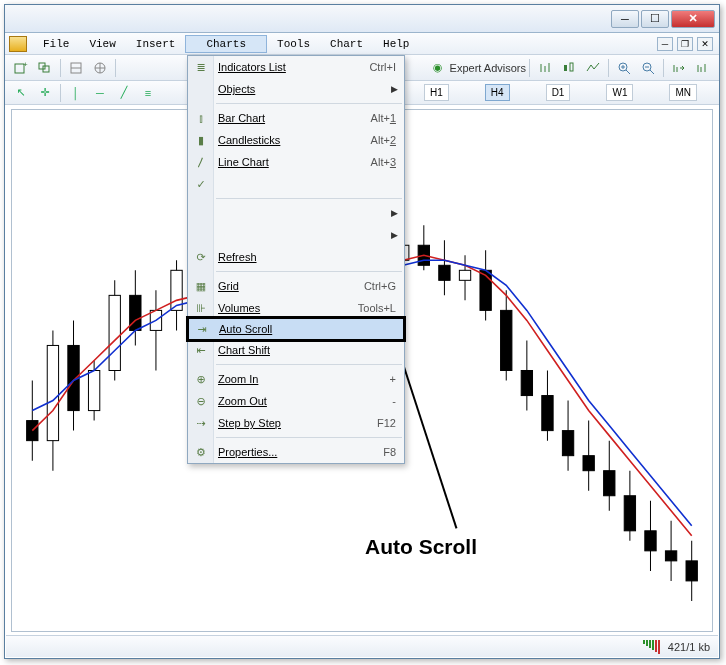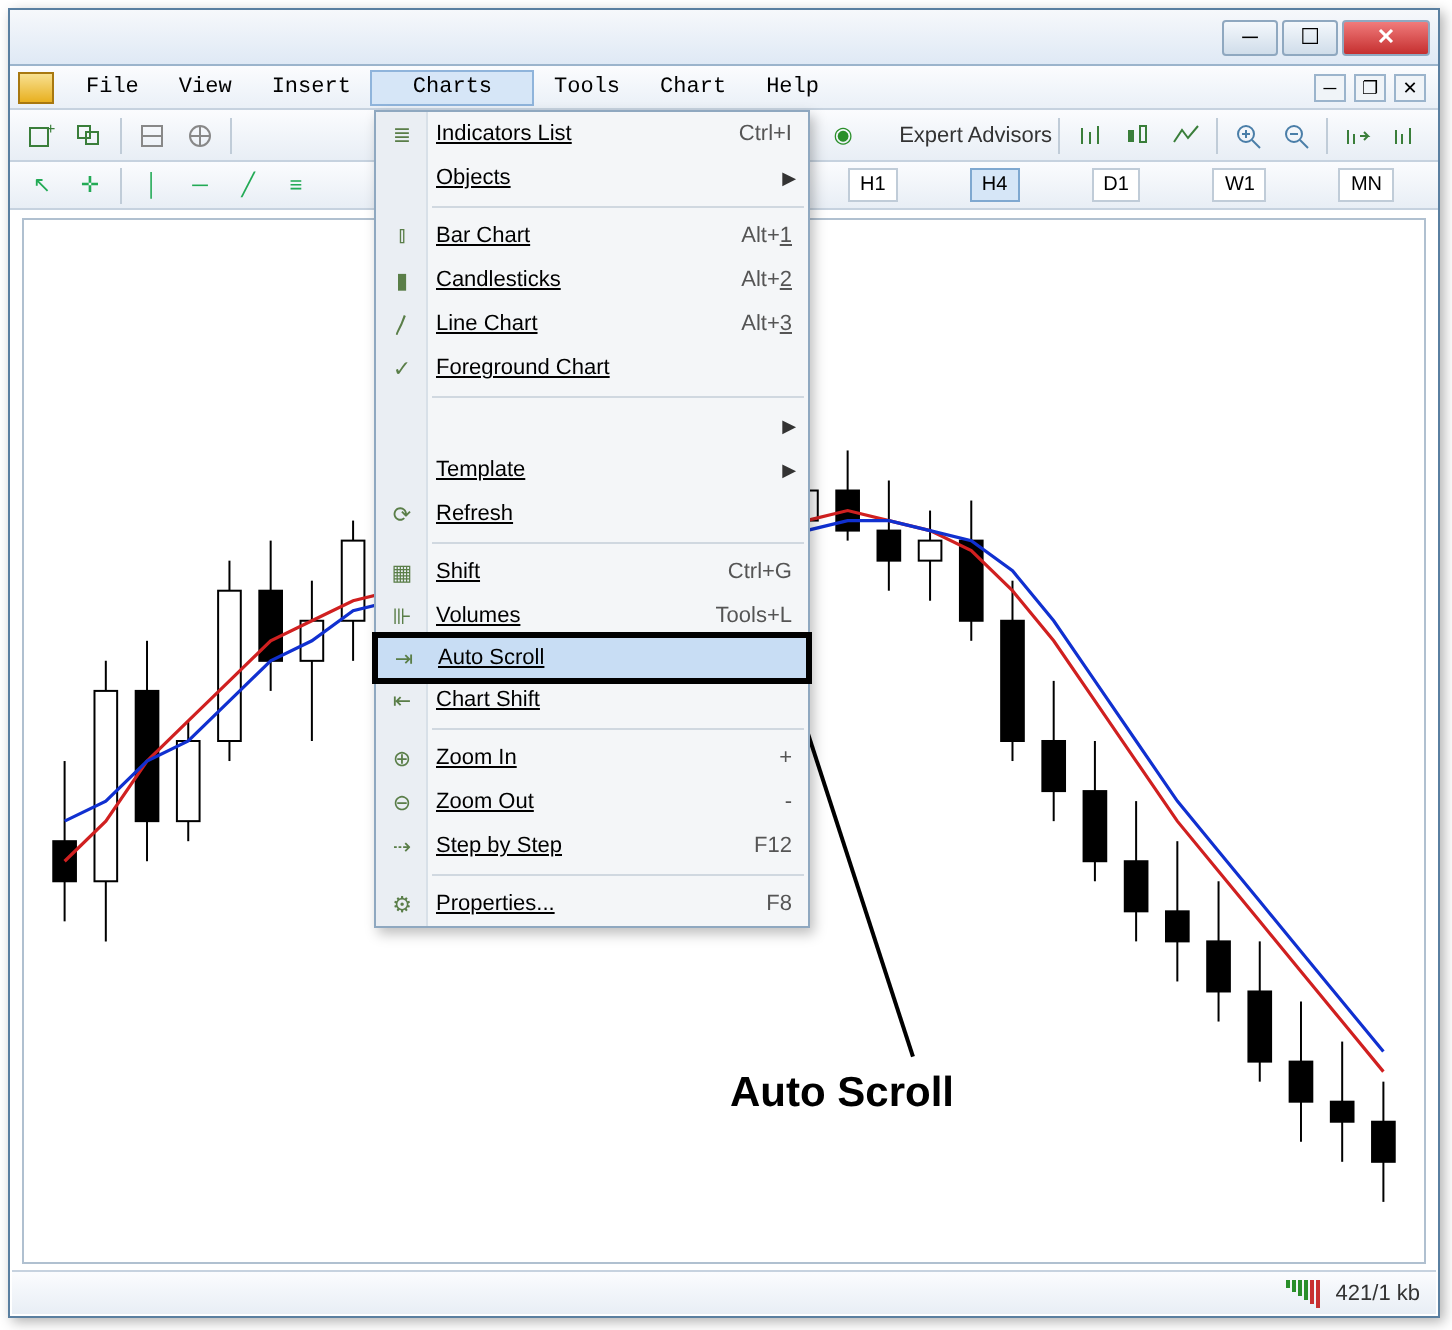--- a/index.html
+++ b/index.html
@@ -16,21 +16,21 @@
 .menubar { height: 22px; background: linear-gradient(#fbfcfe,#eaf0f7); border-bottom: 1px solid #c6d2df; display: flex; align-items: center; padding-left: 4px; }
 .mbicon { width: 18px; height: 16px; margin-right: 6px; background: linear-gradient(#f8e090,#e8b020); border: 1px solid #a87810; }
 .mitem { padding: 3px 10px; cursor: pointer; font-family: Liberation Mono, monospace; }
 .mitem.open { background: #d6e6f7; border: 1px solid #8fb4db; padding: 2px 20px; }
 .mdibtns { margin-left: auto; display: flex; gap: 4px; padding-right: 6px; }
 .mdibtns span { width: 16px; height: 14px; border: 1px solid #9bb4cc; display: flex; align-items: center; justify-content: center; font-size: 9px; cursor: pointer; background: #f0f4f8; }
 
 .toolbar { height: 26px; background: linear-gradient(#fbfcfe,#e8eef5); border-bottom: 1px solid #c6d2df; display: flex; align-items: center; padding: 0 4px; }
 .tbtn { width: 22px; height: 20px; border: 1px solid transparent; margin: 0 1px; display: flex; align-items: center; justify-content: center; cursor: pointer; font-size: 11px; color: #2a5; }
 .tsep { width: 1px; height: 18px; background: #c0ccd8; margin: 0 3px; }
-.tlabel { margin-left: 16px; font-size: 11px; color: #333; }
+.tlabel { margin-left: 0; font-size: 11px; color: #333; }
 .tfbtn { padding: 2px 5px; border: 1px solid #c0ccd8; margin: 0 18px; font-size: 10px; cursor: pointer; background: #fff; }
 .tfbtn.active { background: #d6e6f7; border-color: #7fa8d0; text-align: right; }
 
 .toolbar2 { height: 24px; background: linear-gradient(#fbfcfe,#e8eef5); border-bottom: 1px solid #c6d2df; display: flex; align-items: center; padding: 0 4px; }
 
 .chart { position: absolute; left: 6px; top: 104px; right: 6px; bottom: 26px; background: #fff; border: 1px solid #b0c0d0; overflow: hidden; }
 
 .statusbar { position: absolute; left: 1px; right: 1px; bottom: 1px; height: 22px; background: linear-gradient(#fbfcfe,#e8eef5); border-top: 1px solid #c6d2df; display: flex; align-items: center; justify-content: flex-end; padding: 0 8px; font-size: 11px; color: #333; gap: 8px; }
 .conn { display: inline-flex; gap: 1px; }
 .conn i { width: 2px; background: #2a8f2a; display: inline-block; }
@@ -297,40 +297,38 @@
         <span class="dd-label">Candlesticks</span>
         <span class="dd-sc">Alt+<u>2</u></span>
       </div>
       <div class="dd-item">
         <span class="dd-ico">〳</span>
         <span class="dd-label">Line Chart</span>
         <span class="dd-sc">Alt+<u>3</u></span>
       </div>
       <div class="dd-item">
         <span class="dd-ico">✓</span>
-        <span class="dd-label">Foreground Chart</span>
       </div>
       <div class="dd-sep"></div>
       <div class="dd-item">
         <span class="dd-ico"></span>
         <span class="dd-arrow">▶</span>
       </div>
       <div class="dd-item">
         <span class="dd-ico"></span>
-        <span class="dd-label">Template</span>
         <span class="dd-arrow">▶</span>
       </div>
       <div class="dd-item">
         <span class="dd-ico">⟳</span>
         <span class="dd-label">Refresh</span>
       </div>
       <div class="dd-sep"></div>
       <div class="dd-item">
         <span class="dd-ico">▦</span>
-        <span class="dd-label">Shift</span>
+        <span class="dd-label">Grid</span>
         <span class="dd-sc">Ctrl+G</span>
       </div>
       <div class="dd-item">
         <span class="dd-ico">⊪</span>
         <span class="dd-label">Volumes</span>
         <span class="dd-sc">Tools+L</span>
       </div>
       <div class="dd-item hl boxed">
         <span class="dd-ico">⇥</span>
         <span class="dd-label">Auto Scroll</span>

